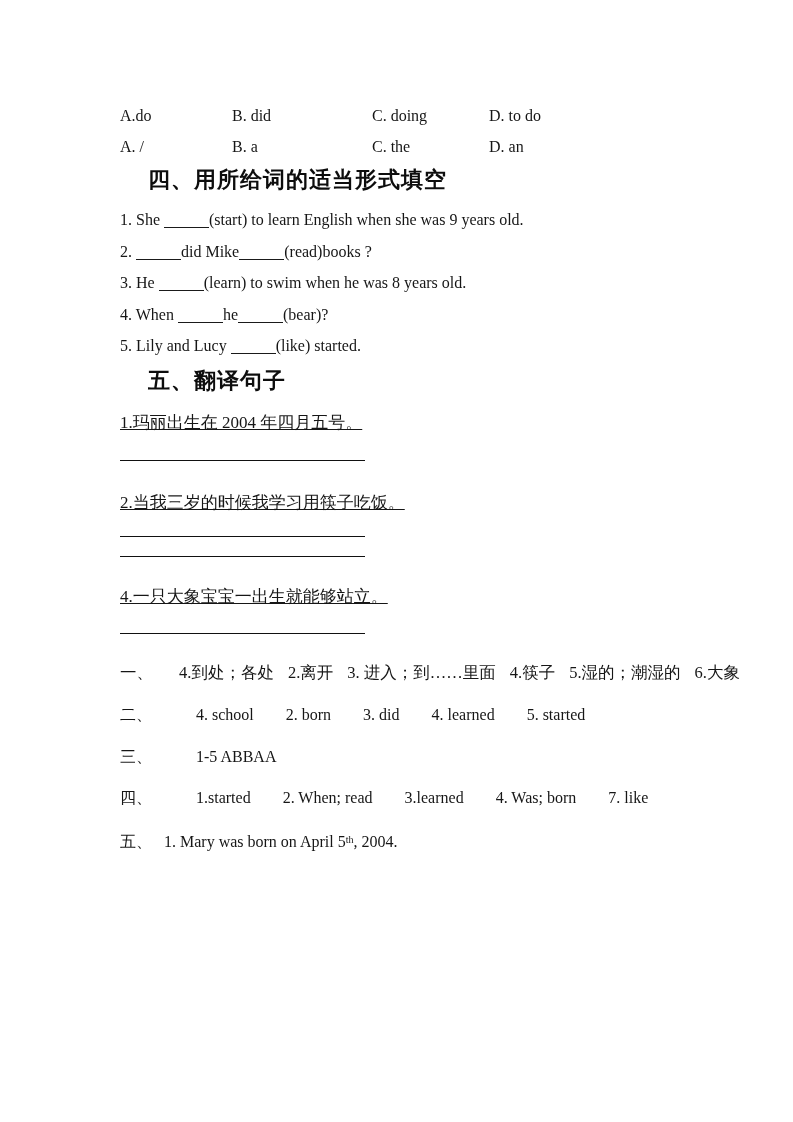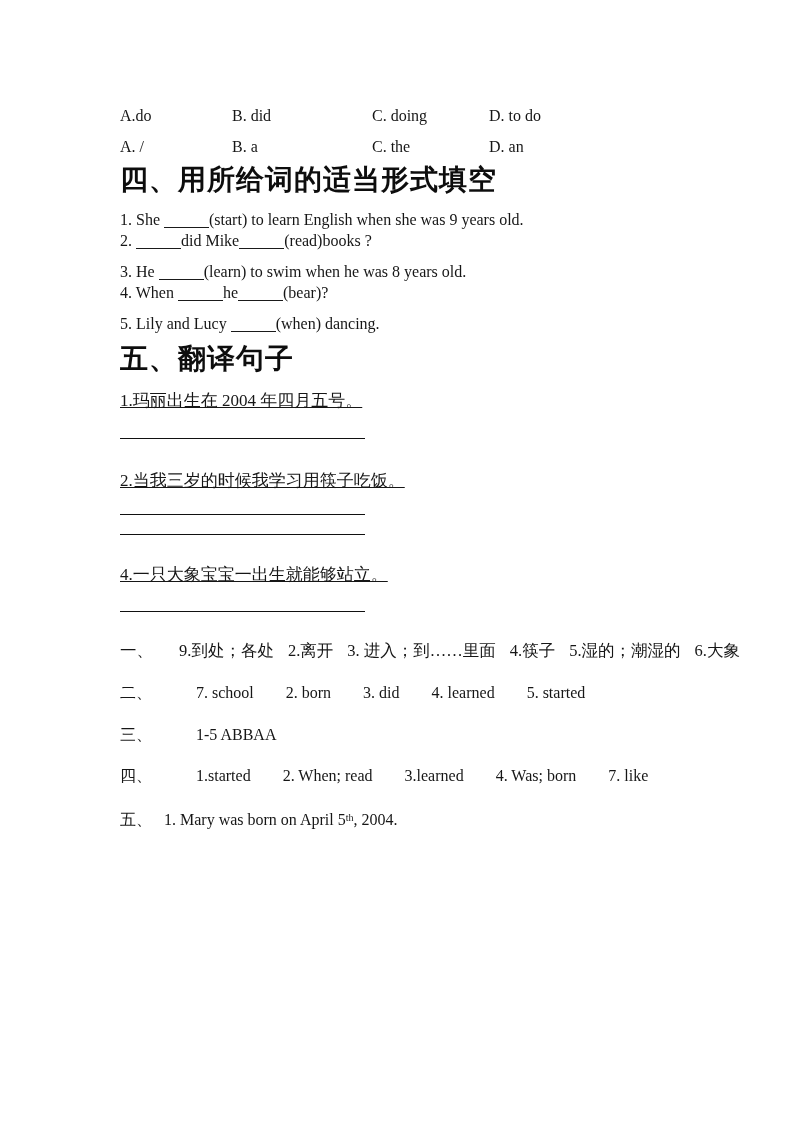--- a/index.html
+++ b/index.html
@@ -16,22 +16,23 @@
   }
   .line{font-size:16px;line-height:21px;white-space:pre-wrap;}
   .cnline{font-size:17px;line-height:22px;white-space:pre-wrap;text-decoration:underline;}
   .opts{display:flex;font-size:16px;line-height:21px;}
   .opt{flex:0 0 112px;white-space:pre;}
   .opt:nth-child(2){flex-basis:140px;}
   .opt:nth-child(3){flex-basis:117px;}
   .opt:nth-child(4){flex:0 0 auto;}
   .h2{
     font-family:"Liberation Sans","DejaVu Sans",sans-serif;
-    font-weight:bold;font-size:28px;line-height:30px;color:#0d0d0d;
+    font-weight:bold;font-size:22px;line-height:30px;color:#0d0d0d;
     letter-spacing:1px;
+    margin-left:28px;
   }
   .h-answers{
     font-family:"Liberation Sans","DejaVu Sans",sans-serif;
     font-weight:bold;font-size:24px;line-height:32px;color:#0d0d0d;
   }
   .blank{
     display:inline-block;width:45px;height:12px;
     border-bottom:1px solid #1a1a1a;vertical-align:-3px;
   }
   .ansline{width:245px;height:0;border-bottom:1.6px solid #111111;}
@@ -40,21 +41,21 @@
   .arow.cn{font-size:16.5px;}
   .g-sm{gap:14px;}
   .g-md{gap:32px;}
   .lbl{margin-right:12px;}
   sup.sp{font-size:10px;vertical-align:4px;}
   
   .mt-opts1{margin-top:105px;}
   .mt10{margin-top:10px;}
   .mt8{margin-top:8px;}
   .mt14{margin-top:14px;}
-  .mt11{margin-top:0;}
+  .mt11{margin-top:11px;}
   .mt16{margin-top:16px;}
   .mt26{margin-top:26px;}
   .mt31{margin-top:31px;}
   .mt22{margin-top:22px;}
   .mt29{margin-top:29px;}
   .mt19{margin-top:19px;}
   .mt25{margin-top:25px;}
   .mt71{margin-top:71px;}
   .mt28{margin-top:28px;}
   .mt21{margin-top:21px;}
@@ -83,49 +84,49 @@
   <div class="h2 mt8">四、用所给词的适当形式填空</div>
 
   <div class="line mt14"><span>1. She </span><span class="blank"></span><span>(start) to learn English when she was 9 years old.</span></div>
 
   <div class="line mt11"><span>2. </span><span class="blank"></span><span>did Mike</span><span class="blank"></span><span>(read)books ?</span></div>
 
   <div class="line mt10"><span>3. He </span><span class="blank"></span><span>(learn) to swim when he was 8 years old.</span></div>
 
   <div class="line mt11"><span>4. When </span><span class="blank"></span><span>he</span><span class="blank"></span><span>(bear)?</span></div>
 
-  <div class="line mt10"><span>5. Lily and Lucy </span><span class="blank"></span><span>(when) dancing.</span></div>
+  <div class="line mt10"><span>5. Lily and Lucy </span><span class="blank"></span><span>(like) started.</span></div>
 
   <div class="h2 mt10">五、翻译句子</div>
 
   <div class="cnline mt16">1.玛丽出生在 2004 年四月五号。</div>
   <div class="ansline mt26"></div>
 
   <div class="cnline mt31">2.当我三岁的时候我学习用筷子吃饭。</div>
   <div class="ansline mt22"></div>
 
   <div class="ansline mt19"></div>
 
   <div class="cnline mt29">4.一只大象宝宝一出生就能够站立。</div>
   <div class="ansline mt25"></div>
 
 
   <div class="arow cn g-sm mt28">
     <span class="lbl">一、</span>
-    <span>9.到处；各处</span>
+    <span>4.到处；各处</span>
     <span>2.离开</span>
     <span>3. 进入；到……里面</span>
     <span>4.筷子</span>
     <span>5.湿的；潮湿的</span>
     <span>6.大象</span>
   </div>
 
   <div class="arow g-md mt21">
     <span class="lbl">二、</span>
-    <span>7. school</span>
+    <span>4. school</span>
     <span>2. born</span>
     <span>3. did</span>
     <span>4. learned</span>
     <span>5. started</span>
   </div>
 
   <div class="arow g-md mt21">
     <span class="lbl">三、</span>
     <span>1-5 ABBAA</span>
   </div>

